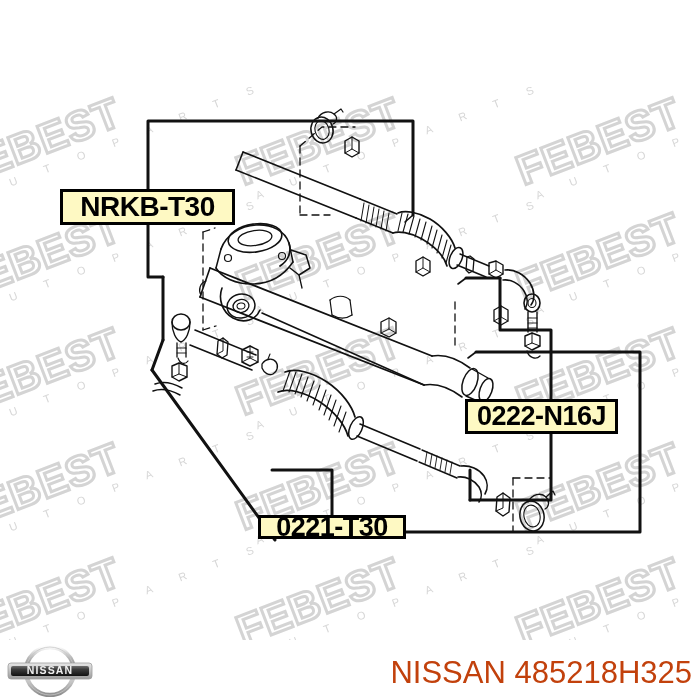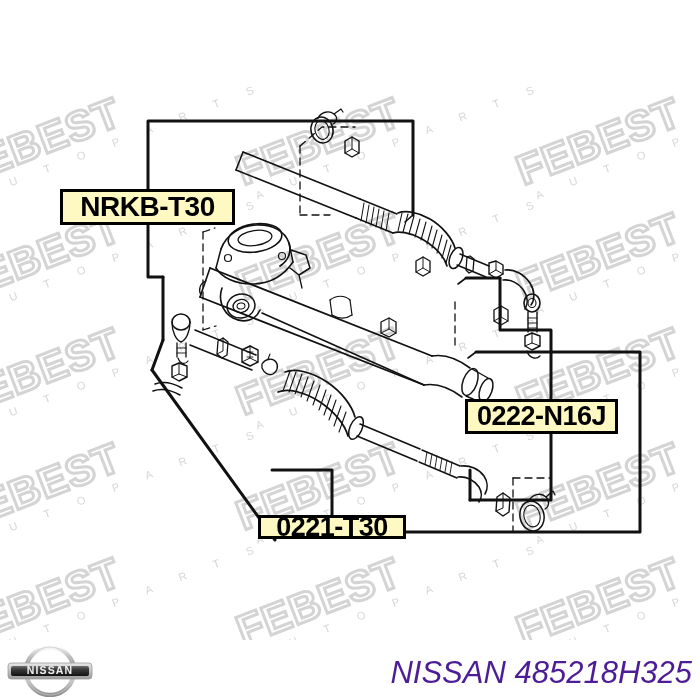--- a/index.html
+++ b/index.html
@@ -105,24 +105,23 @@
     z-index: 7;
   }
   #footer-caption {
     position: absolute;
     right: 8px;
     top: 655px;
     z-index: 7;
     font-family: "Liberation Sans", sans-serif;
     font-size: 31px;
     font-weight: 400;
-    color: #4c1d95;
+    color: #c2410c;
     letter-spacing: 0px;
     white-space: nowrap;
-    font-style: italic;
   }
 </style>
 </head>
 <body>
 
 <div id="page">
 
   <div id="watermark-layer">
     <div class="wm" style="left:-50px; top:150px; transform:rotate(-21deg);">
       <div class="wm-brand">FEBEST</div>

